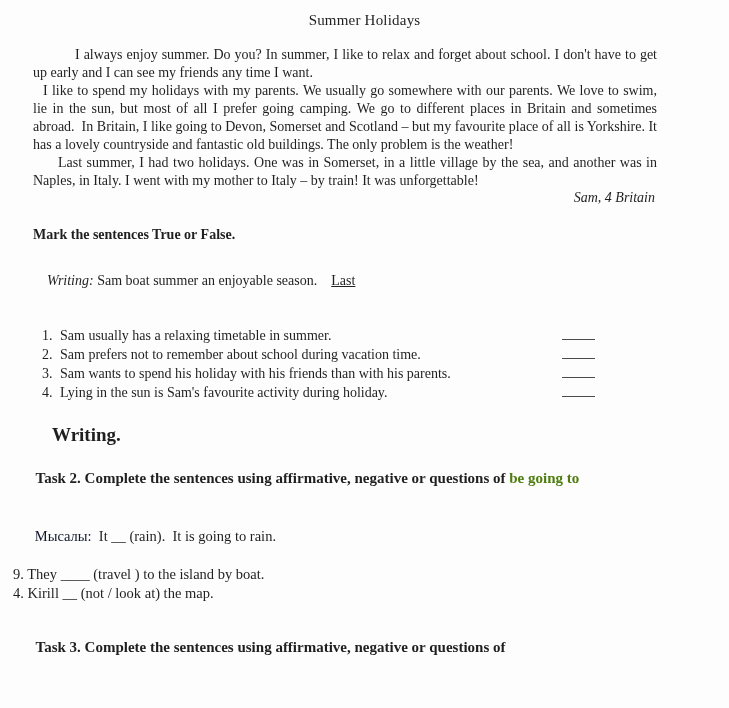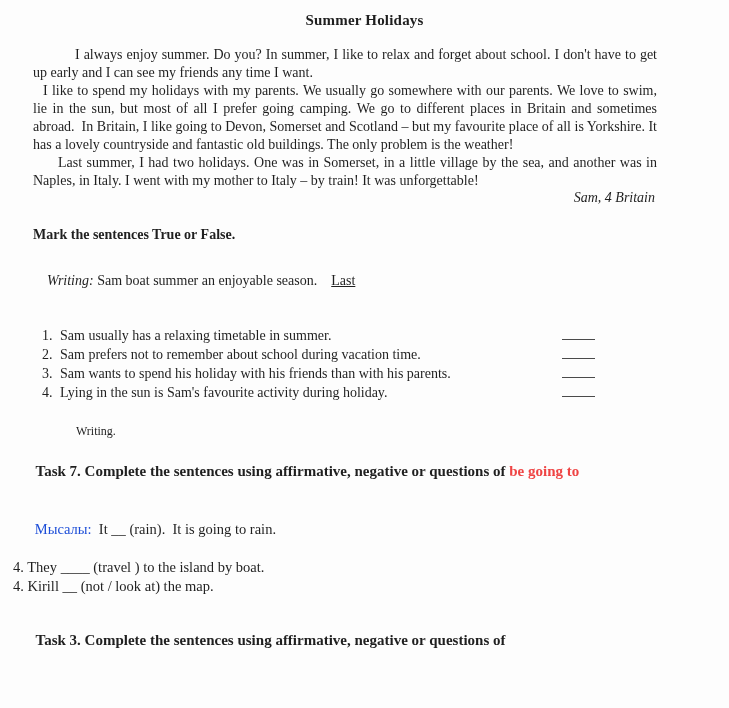--- a/index.html
+++ b/index.html
@@ -9,21 +9,21 @@
     font-family: "Liberation Serif", "DejaVu Serif", serif;
     color: #1f1f1f;
     overflow: hidden;
   }
   .page { position: relative; width: 729px; height: 708px; background: #fdfdfd; }
 
   .title {
     padding-top: 12px;
     text-align: center;
     font-size: 15px;
-    font-weight: bold;
+    font-weight: normal;
     letter-spacing: 0.2px;
   }
 
   .passage {
     margin: 17px 72px 0 33px;
     font-size: 14px;
     line-height: 18px;
     text-align: justify;
   }
   .passage p { white-space: pre-wrap; }
@@ -67,34 +67,34 @@
   .tf-blank {
     margin-left: auto;
     margin-right: 134px;
     width: 33px;
     height: 12px;
     border-bottom: 1.4px solid #4a4a4a;
     flex: 0 0 auto;
   }
 
   .writing-heading {
-    margin: 22px 0 0 76px;
-    font-size: 12px;
-    font-weight: normal;
+    margin: 22px 0 0 52px;
+    font-size: 19px;
+    font-weight: bold;
   }
   .task-block { margin-left: 13px; margin-right: 20px; }
   .task-heading {
     margin-top: 2px;
     font-size: 15px;
     font-weight: bold;
     line-height: 20px;
     white-space: pre-wrap;
   }
-  .red { color: #ef4444; margin-top: 12px; }
-  .red-dark { color: #1d4ed8; }
+  .red { color: #4d7c0f; margin-top: 12px; }
+  .red-dark { color: #0f172a; }
   .fill-line {
     font-size: 14.5px;
     line-height: 19px;
     white-space: pre-wrap;
   }
   .task2-items { margin-top: 0; }
 
   .task3-block { margin-top: 14px; }
 </style>
 </head>
@@ -137,27 +137,27 @@
       <span class="tf-num">4.</span>
       <span class="tf-text">Lying in the sun is Sam's favourite activity during holiday.</span>
       <span class="tf-blank"></span>
     </div>
   </div>
 
   <div class="writing-heading">Writing.</div>
 
   <div class="task-block">
     <div class="task-heading">
-      <span>Task 7. Complete the sentences using affirmative, negative or questions of </span><span class="red">be going to</span>
+      <span>Task 2. Complete the sentences using affirmative, negative or questions of </span><span class="red">be going to</span>
     </div>
     <div class="fill-line">
       <span class="red-dark">Мысалы:</span><span>  It __ (rain).  It is going to rain.</span>
     </div>
     <div class="task2-items">
-      <div class="fill-line">4. They ____ (travel ) to the island by boat.</div>
+      <div class="fill-line">9. They ____ (travel ) to the island by boat.</div>
       <div class="fill-line">4. Kirill __ (not / look at) the map.</div>
     </div>
   </div>
 
   <div class="task-block task3-block">
     <div class="task-heading">
       <span>Task 3. Complete the sentences using affirmative, negative or questions of</span>
     </div>
 
   </div>

